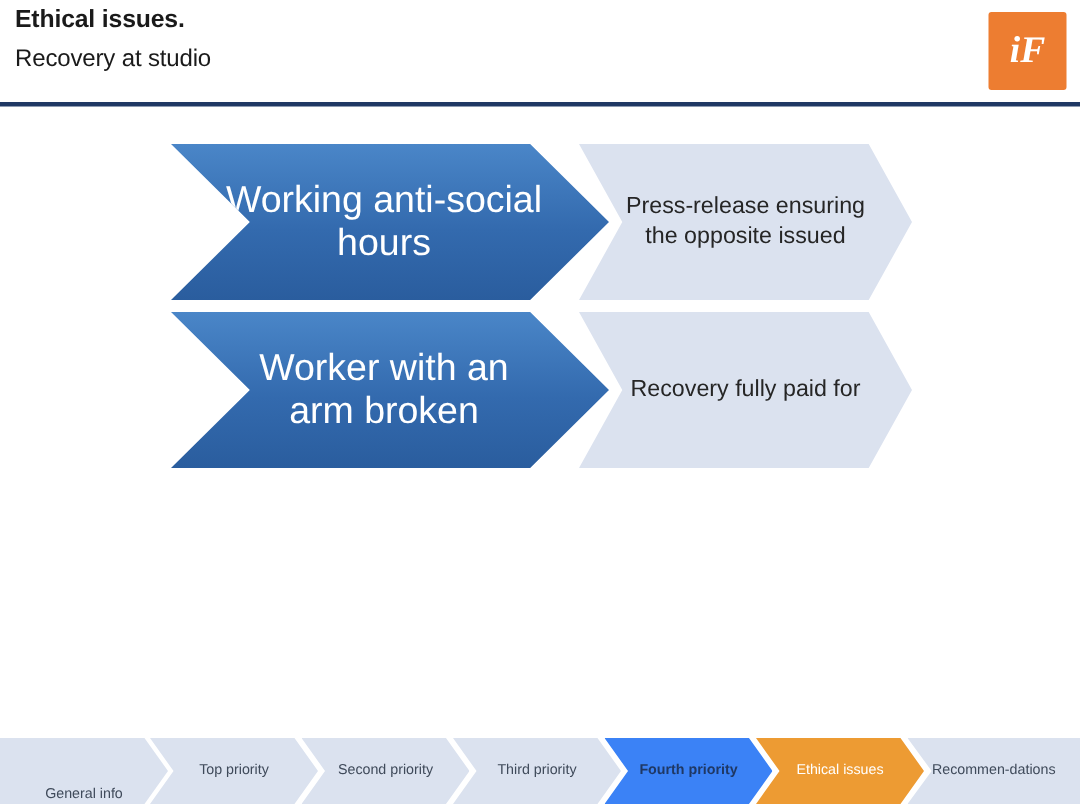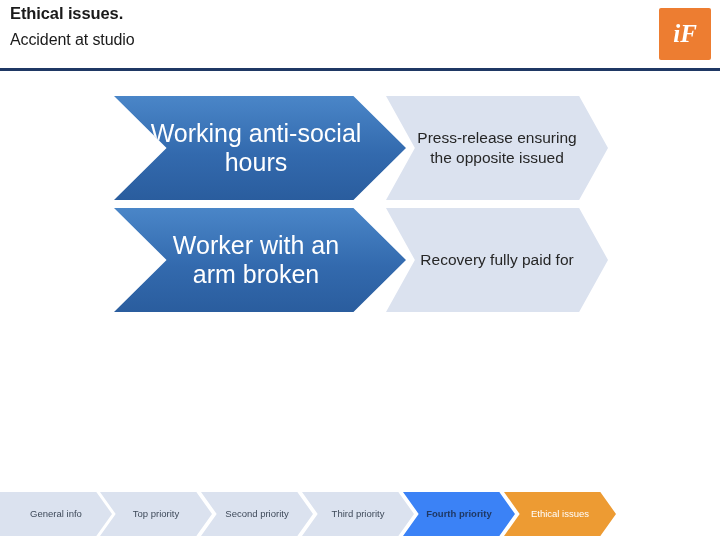--- a/index.html
+++ b/index.html
@@ -158,34 +158,35 @@
     background: #3b82f6;
     color: #1f3864;
     font-weight: bold;
   }
   .f-active {
     background: #ed9b33;
     color: #ffffff;
   }
   .f-first {
     clip-path: polygon(0 0, 86% 0, 100% 50%, 86% 100%, 0 100%);
+    align-items: flex-end;
   }
   .f-mid-shape {
     clip-path: polygon(0 0, 86% 0, 100% 50%, 86% 100%, 0 100%, 14% 50%);
   }
   .f-last {
     clip-path: polygon(0 0, 100% 0, 100% 100%, 0 100%, 14% 50%);
   }
 </style>
 </head>
 <body>
 
 <div class="header">
   <div class="title-line1">Ethical issues.</div>
-  <div class="title-line2">Accident at studio</div>
+  <div class="title-line2">Recovery at studio</div>
   <div class="logo">
     <div class="logo-text">iF</div>
   </div>
 </div>
 <div class="header-rule"></div>
 
 <div class="rows">
 
   <div class="row">
     <div class="chev chev-left">
@@ -220,13 +221,16 @@
   </div>
   <div class="fchev f-plain f-mid-shape" style="left:302px;width:112px;">
     <div class="ftext">Third priority</div>
   </div>
   <div class="fchev f-mid f-mid-shape" style="left:403px;width:112px;">
     <div class="ftext">Fourth priority</div>
   </div>
   <div class="fchev f-active f-mid-shape" style="left:504px;width:112px;">
     <div class="ftext">Ethical issues</div>
   </div>
+  <div class="fchev f-plain f-last" style="left:605px;width:115px;">
+    <div class="ftext">Recommen-dations</div>
+  </div>
 </div>
 
 </body></html>

